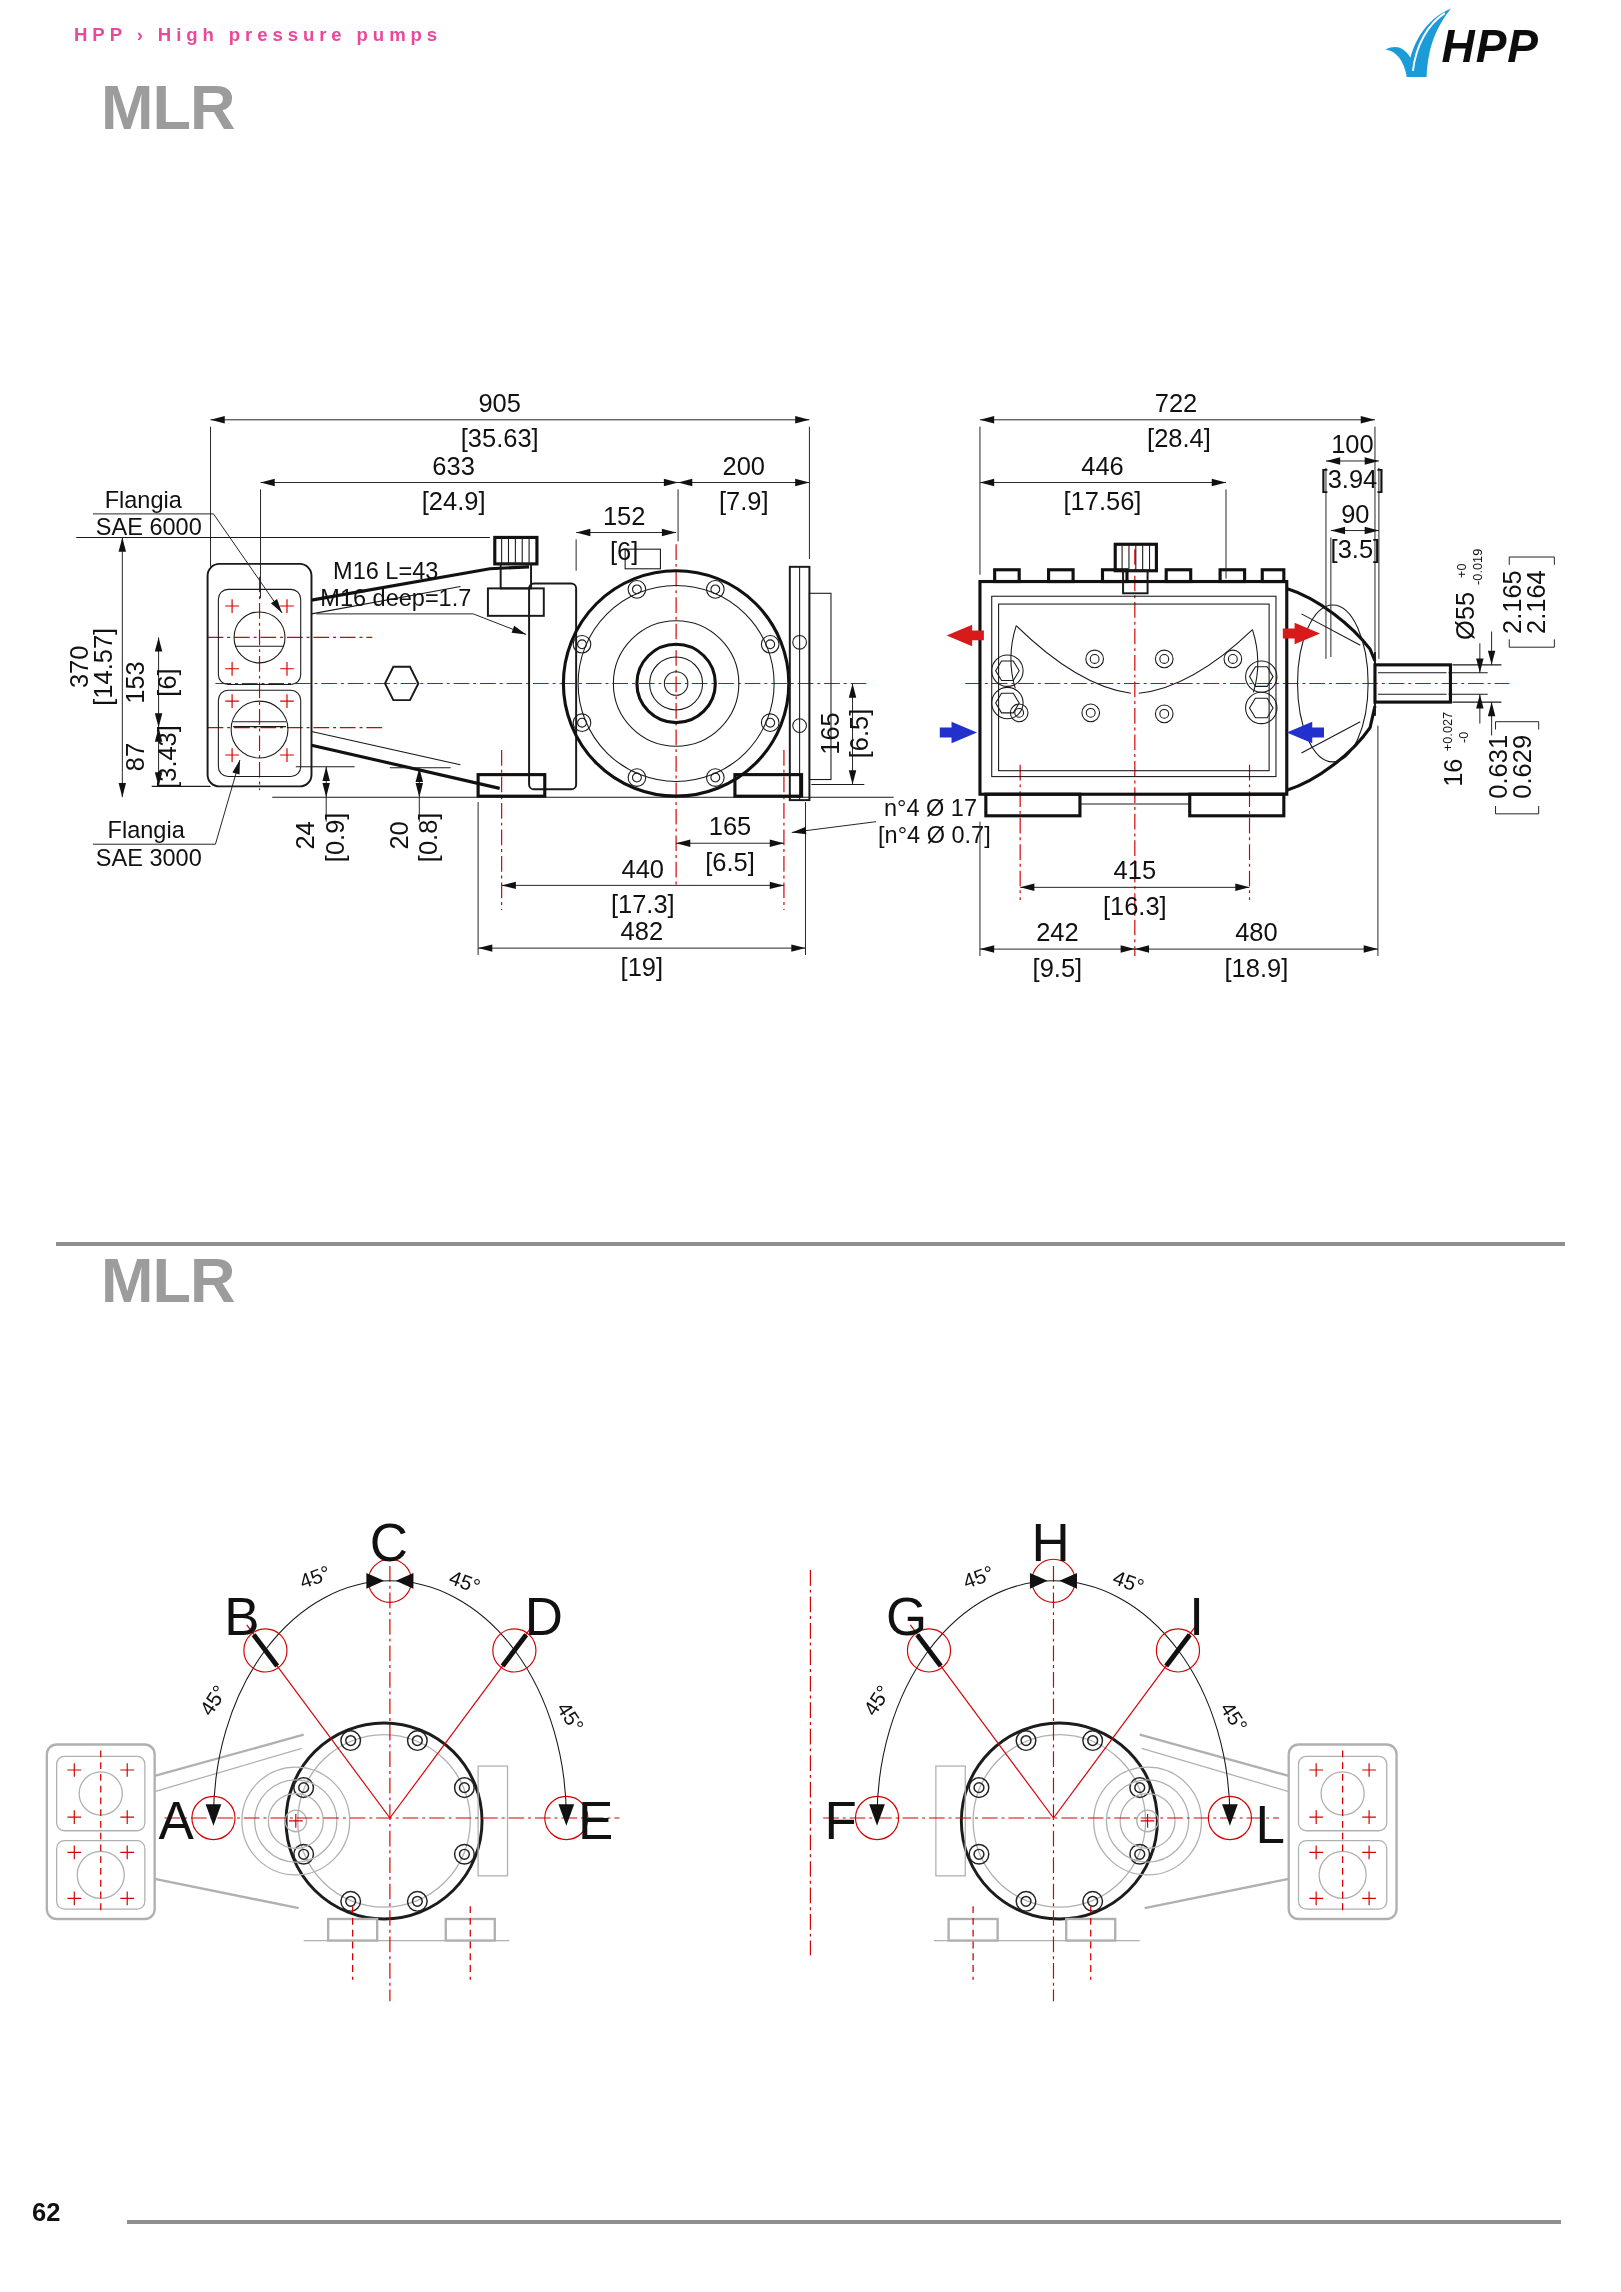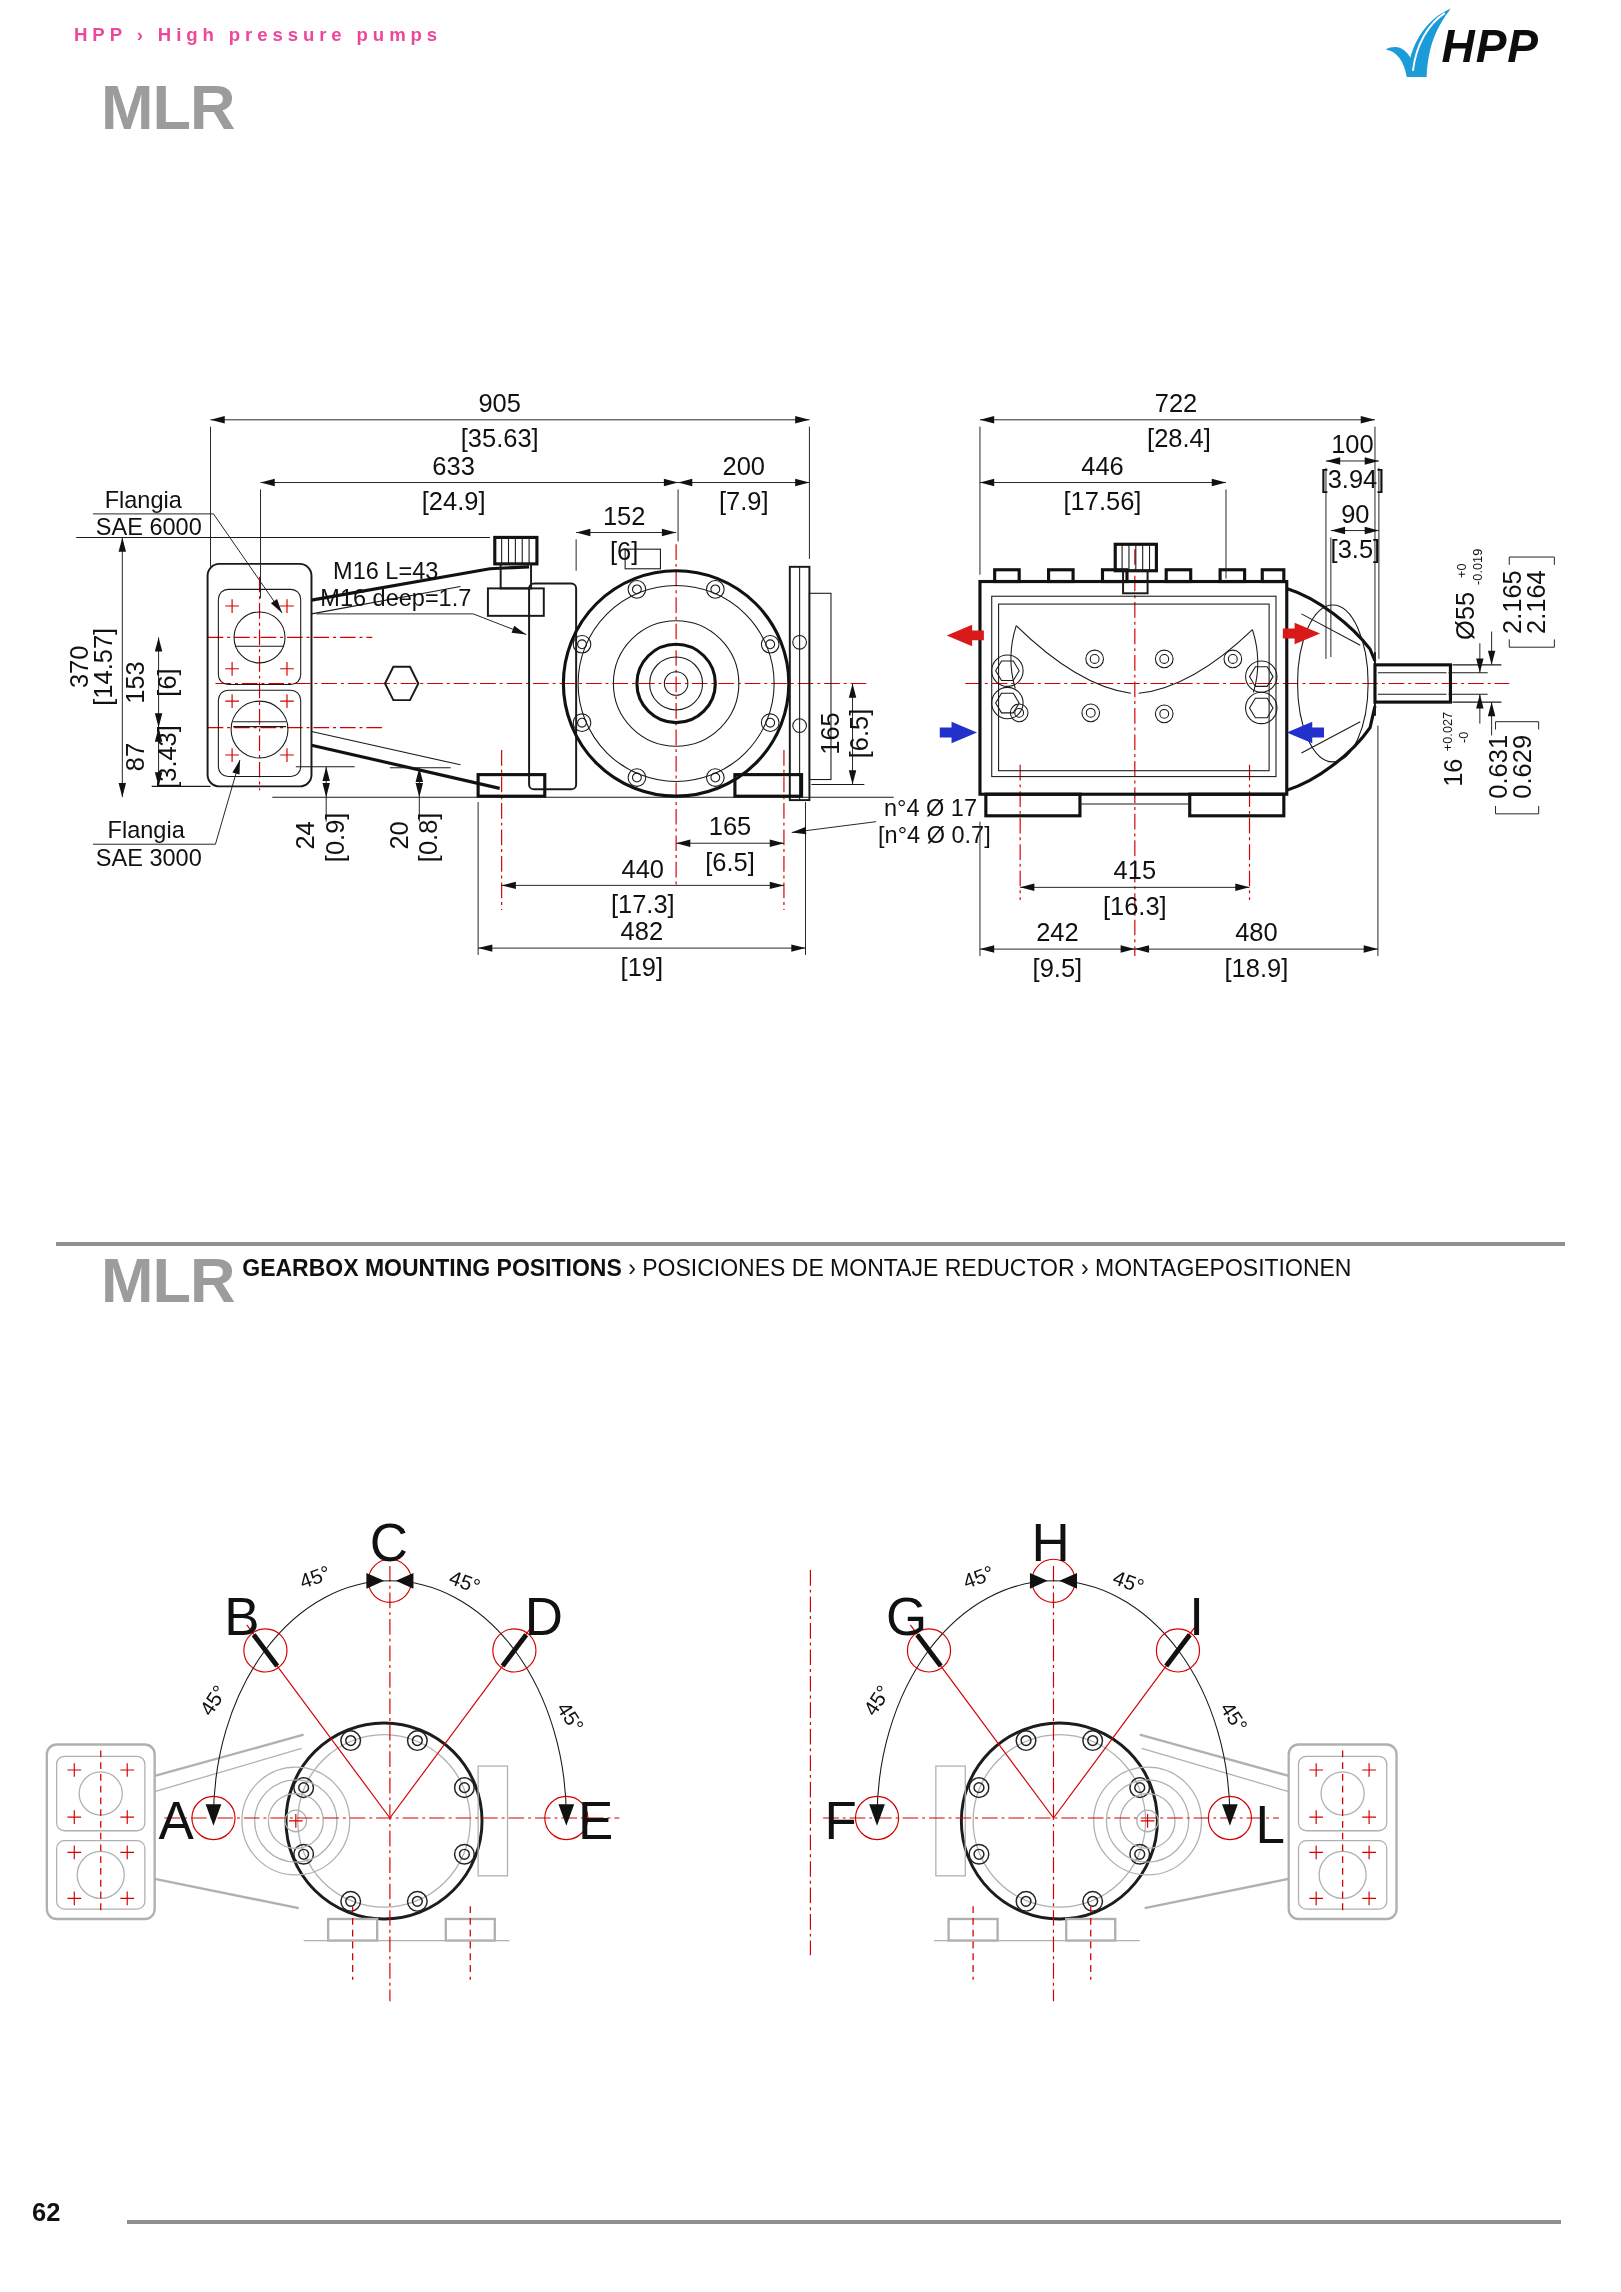--- a/index.html
+++ b/index.html
@@ -352,21 +352,20 @@
       <text class="dt" transform="rotate(-90 1522 522)" x="1522" y="522">0.629</text>
     </g>
   </g>
 </svg>
 
 <div class="abs rule" style="left:56px;top:1242px;width:1509px;"></div>
 
 <div class="abs sechead" style="top:1255px;">
   <div class="mlr">MLR</div>
   <div class="tt">
-    <div><b>GEARBOX MOUNTING POSITIONS</b><span> › POSICIONES DE MONTAJE REDUCTOR › MONTAGEPOSITIONEN</span></div>
   </div>
 </div>
 
 <svg class="abs" style="left:39px;top:1421px;" width="1582" height="598" viewBox="0 0 1614 610">
   <defs>
     <g id="pumpSil">
       <rect class="gray" x="8" y="330" width="110" height="178" rx="10"></rect>
       <rect class="grayt" x="18" y="342" width="90" height="76" rx="8"></rect>
       <rect class="grayt" x="18" y="428" width="90" height="70" rx="8"></rect>
       <circle class="grayt" cx="63" cy="380" r="22"></circle>

